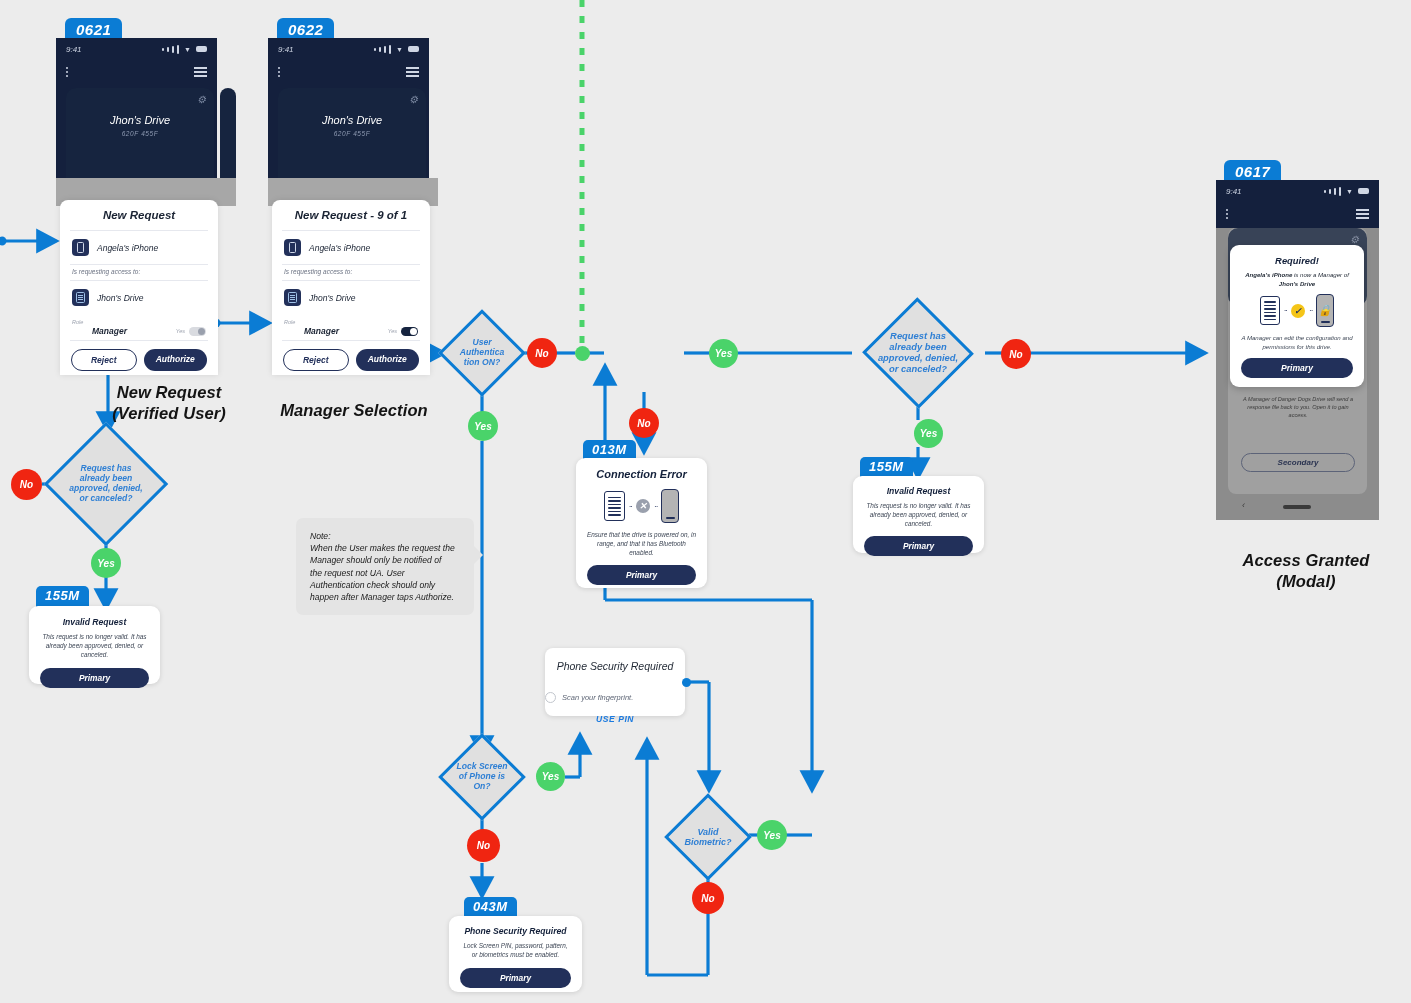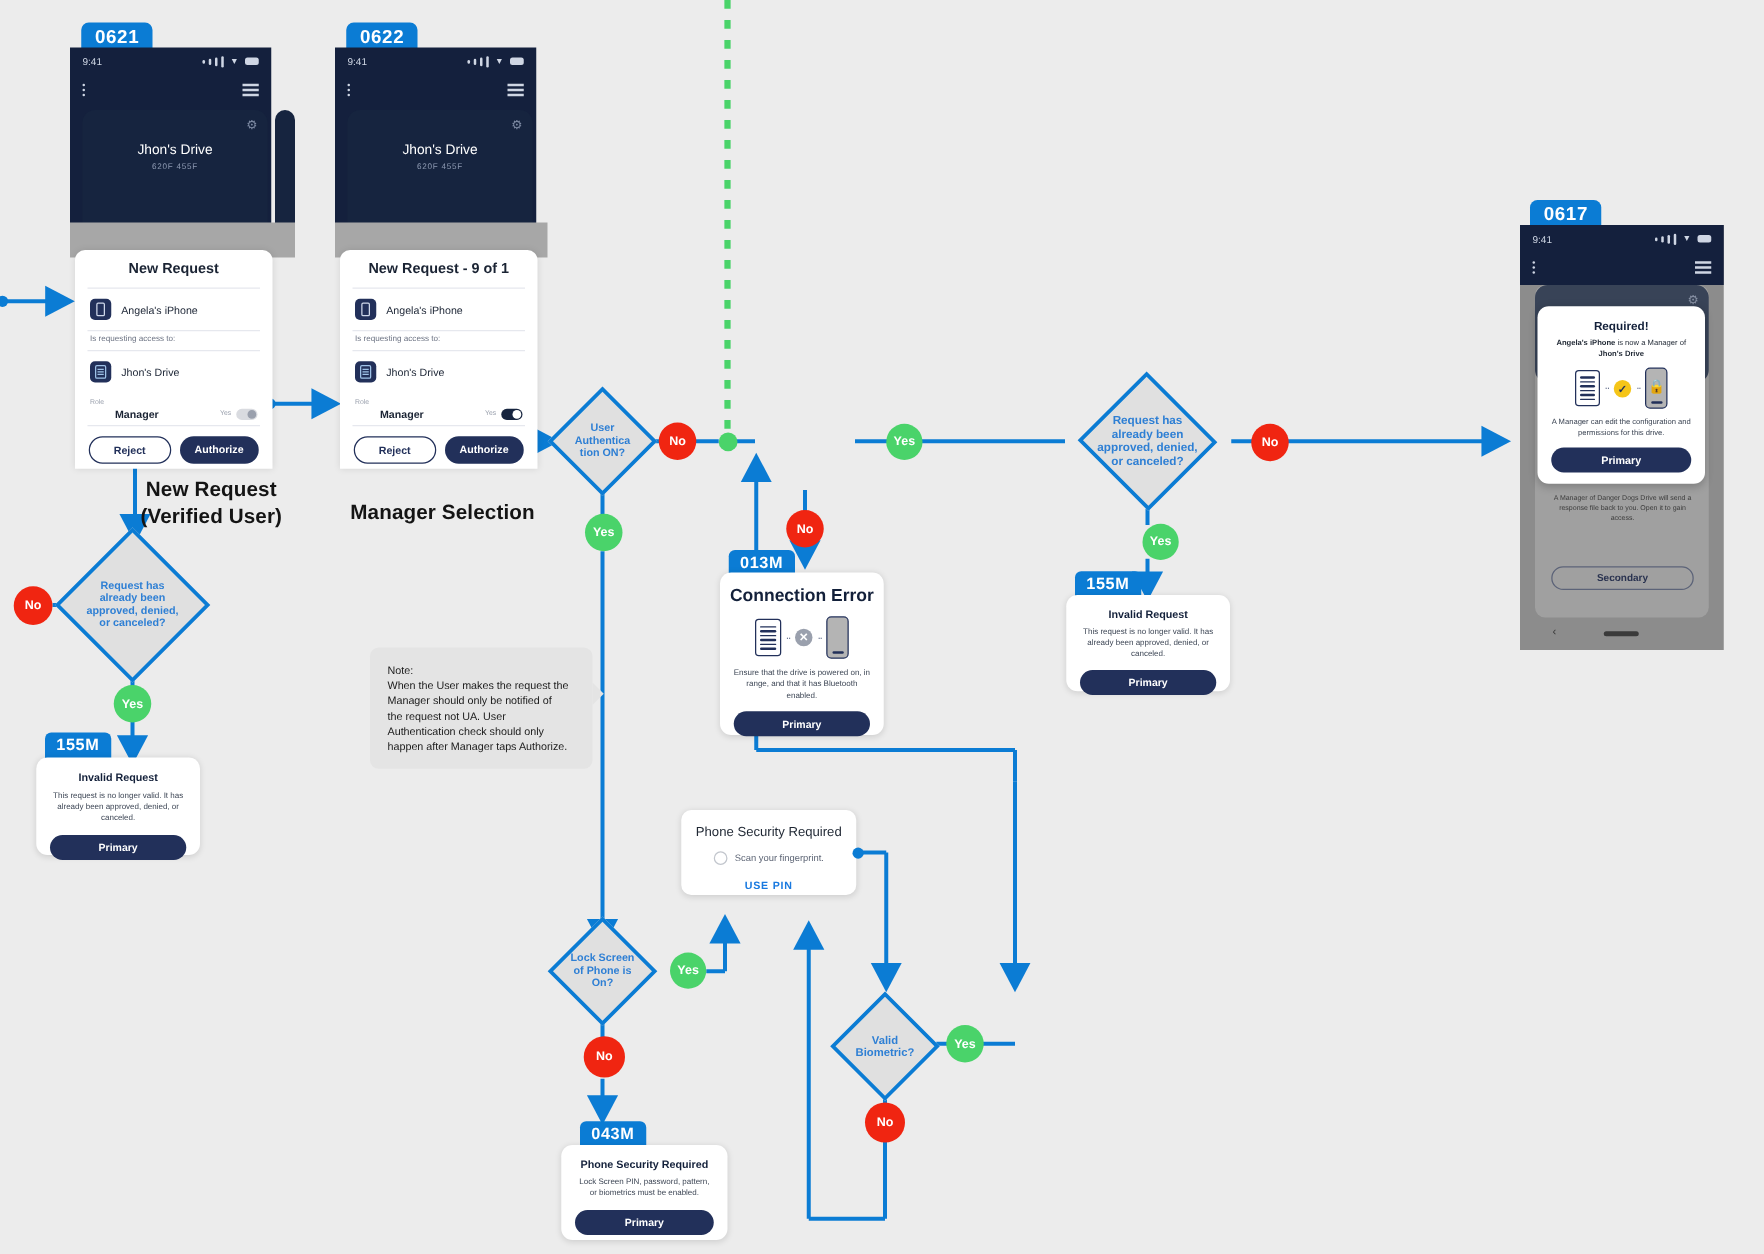--- a/index.html
+++ b/index.html
@@ -2,21 +2,21 @@
 <html><head>
 <meta charset="utf-8">
 <style>
   * { box-sizing: border-box; margin:0; padding:0; }
   html,body { background:#ececec; }
   body {
     width:1411px; height:1003px; position:relative; overflow:hidden;
     font-family:"Liberation Sans", sans-serif;
     background:#ececec;
   }
-  #canvas { position:absolute; inset:0; }
+  #canvas { position:absolute; inset:0;font-style:italic; }
   svg.wires { position:absolute; left:0; top:0; width:1411px; height:1003px; pointer-events:none; }
 
   
   .idtab {
     position:absolute; background:#0b7cd4; color:#fff;
     font-size:15px; font-weight:700; letter-spacing:.5px;
     padding:3px 11px 5px; border-radius:6px 6px 0 0;
     font-family:"Liberation Sans", sans-serif;
   }
   .idtab.small { font-size:13px; padding:2px 9px 4px; border-radius:5px 5px 0 0;}
@@ -112,21 +112,21 @@
 
   
   .note { position:absolute; background:#e4e4e4; border-radius:7px; color:#1b1b1b;
           font-size:8.6px; line-height:1.42; padding:12px 14px; }
   .note::after { content:""; position:absolute; right:-9px; top:28px; border:9px solid transparent;
                  border-left-color:#e4e4e4; border-right:0;}
 
   
   .pscard { position:absolute; background:#fff; border-radius:8px; box-shadow:0 1px 5px rgba(0,0,0,.13); }
   .ps-title { text-align:center; font-size:10.5px; color:#1f2733; padding-top:12px;}
-  .ps-row { display:flex; align-items:center; justify-content:center; gap:6px; margin-top:9px;}
+  .ps-row { display:flex; align-items:center; gap:6px; margin-top:20px;}
   .fp { width:11px; height:11px; border-radius:50%; border:1.4px solid #c2c6cd; }
   .ps-sub { font-size:7.5px; color:#5d6575; }
   .ps-pin { text-align:center; color:#1a7ae0; font-weight:700; font-size:8.5px; letter-spacing:.6px; margin-top:11px;}
 
   
   .succ { position:absolute; background:#fff; border-radius:9px; box-shadow:0 2px 7px rgba(0,0,0,.22); }
 </style>
 </head>
 <body>
 
@@ -400,21 +400,21 @@
   </div>
   <div class="pill no" style="left:527px; top:338px; width:30px; height:30px; font-size:10px;">No</div>
   <div class="pill yes" style="left:468px; top:411px; width:30px; height:30px; font-size:10px;">Yes</div>
   <div class="greendot" style="left:575px; top:346px;"></div>
 
   <div class="pill no" style="left:629px; top:408px; width:30px; height:30px; font-size:10px;">No</div>
   <div class="pill yes" style="left:709px; top:339px; width:29px; height:29px; font-size:10px;">Yes</div>
 
   <div class="idtab small" style="left:583px; top:440px;">013M</div>
   <div class="modal" style="left:576px; top:458px; width:131px; height:130px;">
-    <div class="m-title" style="font-size:14px; padding-top:10px;">Connection Error</div>
+    <div class="m-title" style="font-size:11px; padding-top:10px;">Connection Error</div>
     <div class="illus" style="margin-top:9px;">
       <span class="doc" style="width:21px;height:30px;">
           <i></i>
           <i></i>
           <i></i>
           <i></i>
           <i></i>
           <i></i>
         </span>
       <span class="dots">··</span>
@@ -554,14 +554,18 @@
       <span class="badge-ok" style="width:14px;height:14px;font-size:9px;">✓</span>
       <span class="dots">··</span>
       <span class="phoneill" style="width:18px;height:33px;display:flex;align-items:center;justify-content:center;">
         <span style="font-size:11px;color:#f5c518;line-height:1;">🔒</span>
       </span>
     </div>
     <div class="m-body" style="font-size:6.1px;padding:7px 10px 0;">A Manager can edit the configuration and permissions for this drive.</div>
     <div class="m-btn" style="font-size:8.6px; margin:7px 11px 0; padding:5px 0;">Primary</div>
   </div>
 
+  <div class="caption" style="left:1216px; top:550px; width:180px;">
+    <div>Access Granted</div>
+    <div>(Modal)</div>
+  </div>
 
 </div>
 
 </body></html>

